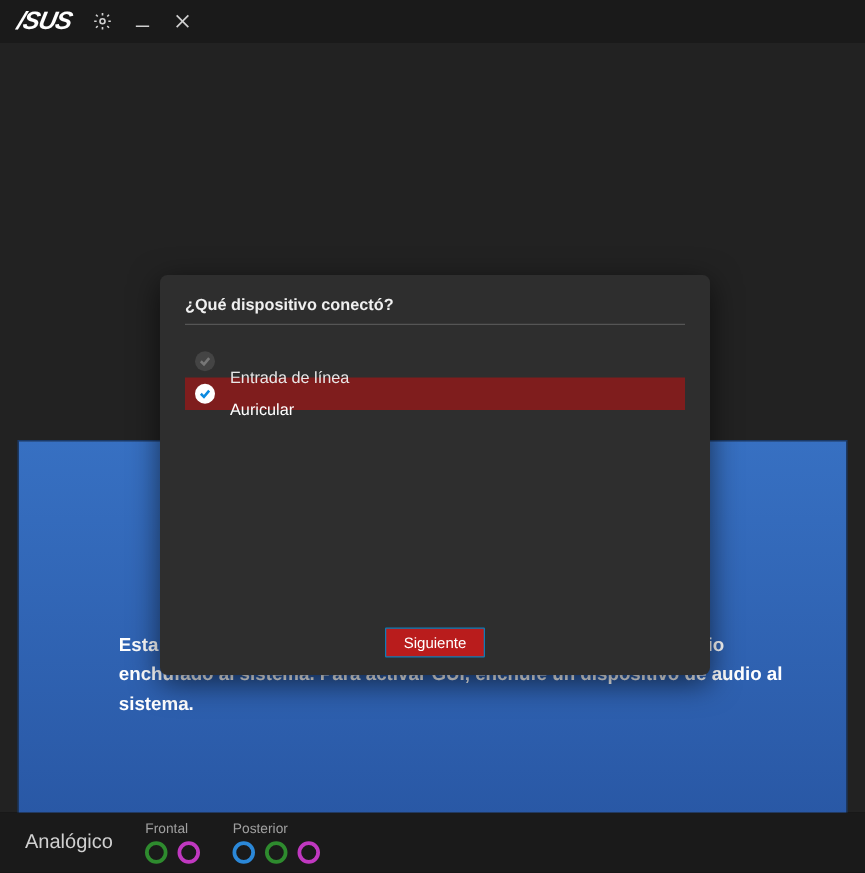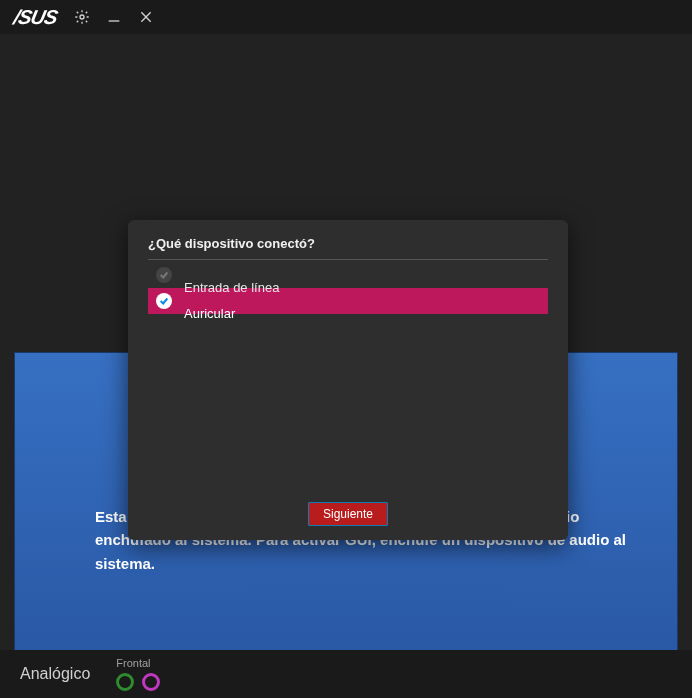--- a/index.html
+++ b/index.html
@@ -72,33 +72,33 @@
     padding: 16px 20px 14px 20px;
     display: flex;
     flex-direction: column;
   }
   .modal-title {
     color: #f0f0f0;
     font-weight: 600;
     font-size: 13px;
     padding-bottom: 8px;
     border-bottom: 1px solid #555;
-    margin-bottom: 2px;
+    margin-bottom: 16px;
   }
   .option-list { flex: 1; }
   .option {
     display: flex;
     align-items: center;
     padding: 4px 8px;
     gap: 12px;
     height: 26px;
     cursor: pointer;
   }
   .option.selected {
-    background: #be185d;
+    background: #7f1d1d;
   }
   .check {
     width: 16px; height: 16px;
     border-radius: 50%;
     background: #444;
     display: flex; align-items: center; justify-content: center;
     flex-shrink: 0;
   }
   .option.selected .check { background: #ffffff; }
   .check svg { width: 10px; height: 10px; }
@@ -207,13 +207,21 @@
   <span class="bottom-label">Analógico</span>
 
   <div class="group">
     <span class="group-title">Frontal</span>
     <div class="jacks">
       <div class="jack" style="border-color:#2e8b2e;background:#1a1a1a"></div>
       <div class="jack" style="border-color:#c038c0;background:#1a1a1a"></div>
     </div>
   </div>
 
+  <div class="group">
+    <span class="group-title">Posterior</span>
+    <div class="jacks">
+      <div class="jack" style="border-color:#2b88d8;background:#1a1a1a"></div>
+      <div class="jack" style="border-color:#2e8b2e;background:#1a1a1a"></div>
+      <div class="jack" style="border-color:#c038c0;background:#1a1a1a"></div>
+    </div>
+  </div>
 </div>
 
 </body></html>

